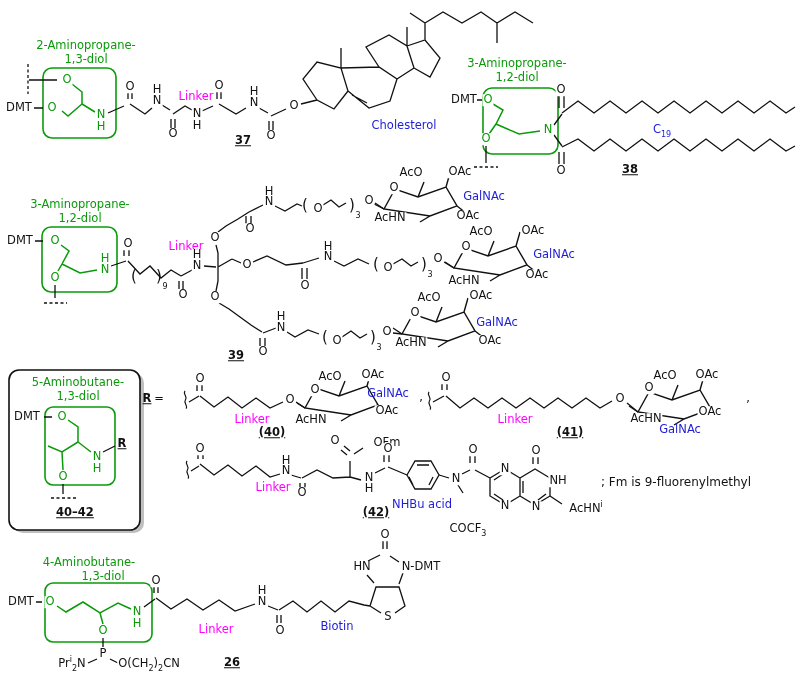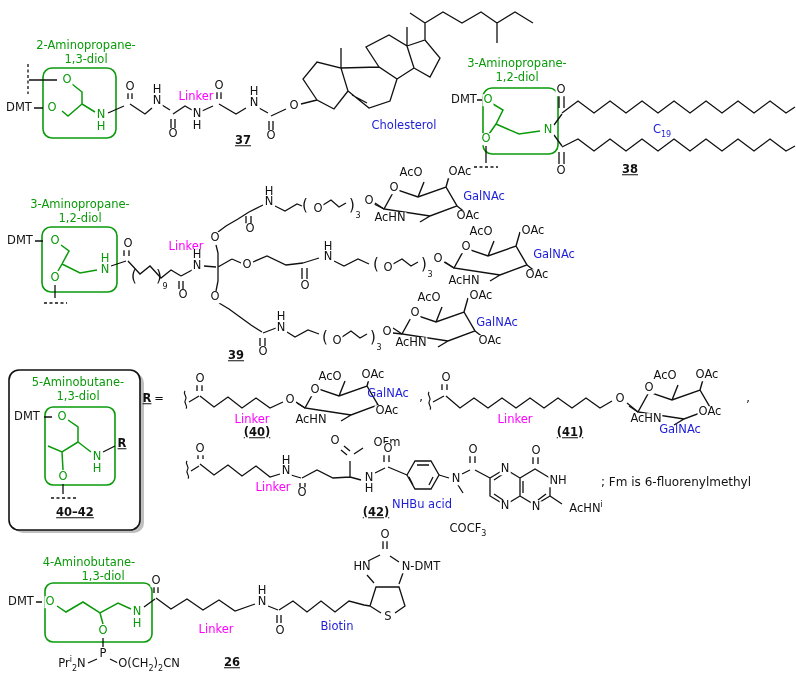--- a/index.html
+++ b/index.html
@@ -211,21 +211,21 @@
       <span class="lbl" style="left: 159px; top: 399px; color: rgb(17, 17, 17);">=</span>
       <span class="lbl bg" style="left: 200px; top: 379px; color: rgb(17, 17, 17);">O</span>
       <span class="lbl" style="left: 252px; top: 420px; color: rgb(255, 0, 255);">Linker</span>
       <span class="lbl bg" style="left: 290px; top: 400px; color: rgb(17, 17, 17);">O</span>
       <span class="lbl bg" style="left: 330px; top: 377px; color: rgb(17, 17, 17);">AcO</span>
       <span class="lbl bg" style="left: 373px; top: 375px; color: rgb(17, 17, 17);">OAc</span>
       <span class="lbl bg" style="left: 315px; top: 390px; color: rgb(17, 17, 17);">O</span>
       <span class="lbl" style="left: 388px; top: 394px; color: rgb(29, 29, 216);">GalNAc</span>
       <span class="lbl bg" style="left: 387px; top: 411px; color: rgb(17, 17, 17);">OAc</span>
       <span class="lbl bg" style="left: 311px; top: 420px; color: rgb(17, 17, 17);">AcHN</span>
-      <span class="lbl bold" style="left: 257px; top: 433px; color: rgb(17, 17, 17);">(40)</span>
+      <span class="lbl bold" style="left: 272px; top: 433px; color: rgb(17, 17, 17);">(40)</span>
       <span class="lbl" style="left: 421px; top: 398px; color: rgb(17, 17, 17);">,</span>
       <span class="lbl bg" style="left: 446px; top: 378px; color: rgb(17, 17, 17);">O</span>
       <span class="lbl" style="left: 515px; top: 420px; color: rgb(255, 0, 255);">Linker</span>
       <span class="lbl bg" style="left: 620px; top: 399px; color: rgb(17, 17, 17);">O</span>
       <span class="lbl bg" style="left: 665px; top: 376px; color: rgb(17, 17, 17);">AcO</span>
       <span class="lbl bg" style="left: 707px; top: 375px; color: rgb(17, 17, 17);">OAc</span>
       <span class="lbl bg" style="left: 649px; top: 388px; color: rgb(17, 17, 17);">O</span>
       <span class="lbl bg" style="left: 710px; top: 412px; color: rgb(17, 17, 17);">OAc</span>
       <span class="lbl bg" style="left: 646px; top: 419px; color: rgb(17, 17, 17);">AcHN</span>
       <span class="lbl" style="left: 680px; top: 430px; color: rgb(29, 29, 216);">GalNAc</span>
@@ -245,21 +245,21 @@
       <span class="lbl bg" style="left: 468px; top: 529px; color: rgb(17, 17, 17);"><span>COCF</span><sub>3</sub></span>
       <span class="lbl bg" style="left: 473px; top: 450px; color: rgb(17, 17, 17);">O</span>
       <span class="lbl bg" style="left: 505px; top: 469px; color: rgb(17, 17, 17);">N</span>
       <span class="lbl bg" style="left: 505px; top: 506px; color: rgb(17, 17, 17);">N</span>
       <span class="lbl bg" style="left: 536px; top: 451px; color: rgb(17, 17, 17);">O</span>
       <span class="lbl bg" style="left: 558px; top: 481px; color: rgb(17, 17, 17);">NH</span>
       <span class="lbl bg" style="left: 536px; top: 507px; color: rgb(17, 17, 17);">N</span>
       <span class="lbl bg" style="left: 586px; top: 509px; color: rgb(17, 17, 17);"><span>AcHN</span><sup>i</sup></span>
       <span class="lbl bold" style="left: 376px; top: 513px; color: rgb(17, 17, 17);">(42)</span>
       <span class="lbl" style="left: 422px; top: 505px; color: rgb(29, 29, 216);">NHBu acid</span>
-      <span class="lbl left" style="left: 601px; top: 482px; color: rgb(17, 17, 17); font-size: 12px;">; Fm is 6-fluorenylmethyl</span>
+      <span class="lbl left" style="left: 601px; top: 482px; color: rgb(17, 17, 17); font-size: 12px;">; Fm is 9-fluorenylmethyl</span>
       <span class="lbl" style="left: 89px; top: 563px; color: rgb(10, 154, 10);">4-Aminobutane-</span>
       <span class="lbl" style="left: 103px; top: 577px; color: rgb(10, 154, 10);">1,3-diol</span>
       <span class="lbl" style="left: 21px; top: 602px; color: rgb(17, 17, 17);">DMT</span>
       <span class="lbl bg" style="left: 50px; top: 602px; color: rgb(10, 154, 10);">O</span>
       <span class="lbl bg" style="left: 137px; top: 612px; color: rgb(10, 154, 10);">N</span>
       <span class="lbl bg" style="left: 137px; top: 624px; color: rgb(10, 154, 10);">H</span>
       <span class="lbl bg" style="left: 103px; top: 631px; color: rgb(10, 154, 10);">O</span>
       <span class="lbl bg" style="left: 156px; top: 581px; color: rgb(17, 17, 17);">O</span>
       <span class="lbl" style="left: 216px; top: 630px; color: rgb(255, 0, 255);">Linker</span>
       <span class="lbl bg" style="left: 262px; top: 591px; color: rgb(17, 17, 17);">H</span>

